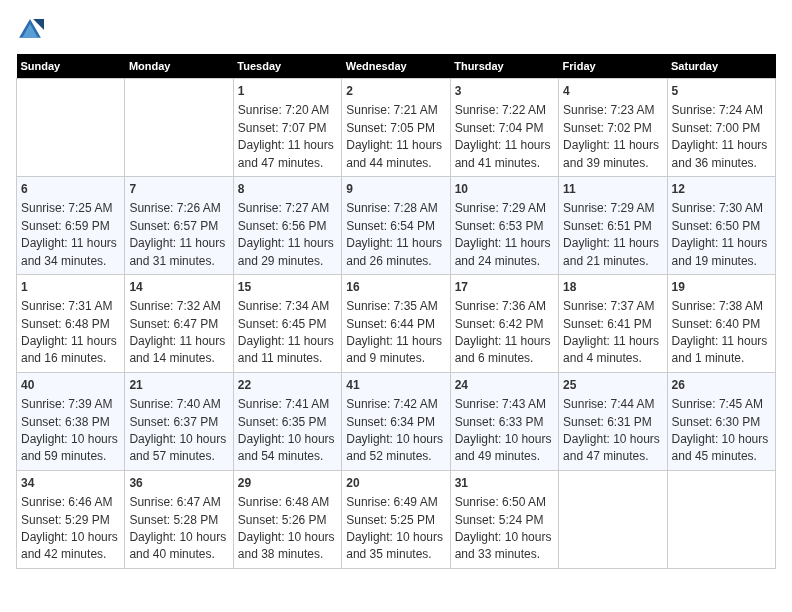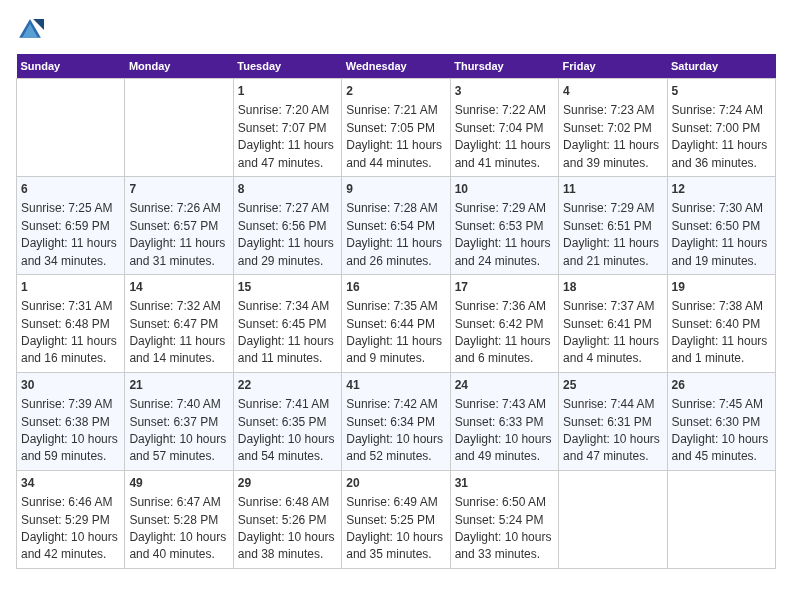--- a/index.html
+++ b/index.html
@@ -42,21 +42,21 @@
     .subtitle {
       font-size: 14px;
       color: #555;
     }
     table {
       width: 100%;
       border-collapse: collapse;
       font-size: 10.5px;
     }
     th {
-      background-color: #4c1d95;
+      background-color: #000000;
       color: #fff;
       padding: 6px 4px;
       text-align: left;
       font-weight: bold;
       font-size: 11px;
     }
     td {
       border: 1px solid #ccc;
       vertical-align: top;
       padding: 4px 4px;
@@ -201,21 +201,21 @@
           <span class="day-num">18</span>
           <div class="day-detail">Sunrise: 7:37 AM<br>Sunset: 6:41 PM<br>Daylight: 11 hours and 4 minutes.</div>
         </td>
         <td>
           <span class="day-num">19</span>
           <div class="day-detail">Sunrise: 7:38 AM<br>Sunset: 6:40 PM<br>Daylight: 11 hours and 1 minute.</div>
         </td>
       </tr>
       <tr>
         <td>
-          <span class="day-num">30</span>
+          <span class="day-num">40</span>
           <div class="day-detail">Sunrise: 7:39 AM<br>Sunset: 6:38 PM<br>Daylight: 10 hours and 59 minutes.</div>
         </td>
         <td>
           <span class="day-num">21</span>
           <div class="day-detail">Sunrise: 7:40 AM<br>Sunset: 6:37 PM<br>Daylight: 10 hours and 57 minutes.</div>
         </td>
         <td>
           <span class="day-num">22</span>
           <div class="day-detail">Sunrise: 7:41 AM<br>Sunset: 6:35 PM<br>Daylight: 10 hours and 54 minutes.</div>
         </td>
@@ -235,21 +235,21 @@
           <span class="day-num">26</span>
           <div class="day-detail">Sunrise: 7:45 AM<br>Sunset: 6:30 PM<br>Daylight: 10 hours and 45 minutes.</div>
         </td>
       </tr>
       <tr>
         <td>
           <span class="day-num">34</span>
           <div class="day-detail">Sunrise: 6:46 AM<br>Sunset: 5:29 PM<br>Daylight: 10 hours and 42 minutes.</div>
         </td>
         <td>
-          <span class="day-num">49</span>
+          <span class="day-num">36</span>
           <div class="day-detail">Sunrise: 6:47 AM<br>Sunset: 5:28 PM<br>Daylight: 10 hours and 40 minutes.</div>
         </td>
         <td>
           <span class="day-num">29</span>
           <div class="day-detail">Sunrise: 6:48 AM<br>Sunset: 5:26 PM<br>Daylight: 10 hours and 38 minutes.</div>
         </td>
         <td>
           <span class="day-num">20</span>
           <div class="day-detail">Sunrise: 6:49 AM<br>Sunset: 5:25 PM<br>Daylight: 10 hours and 35 minutes.</div>
         </td>

